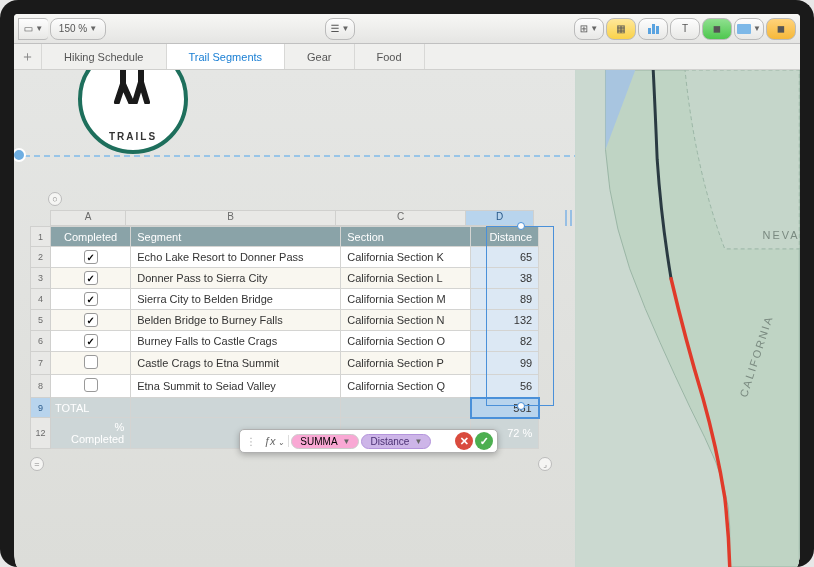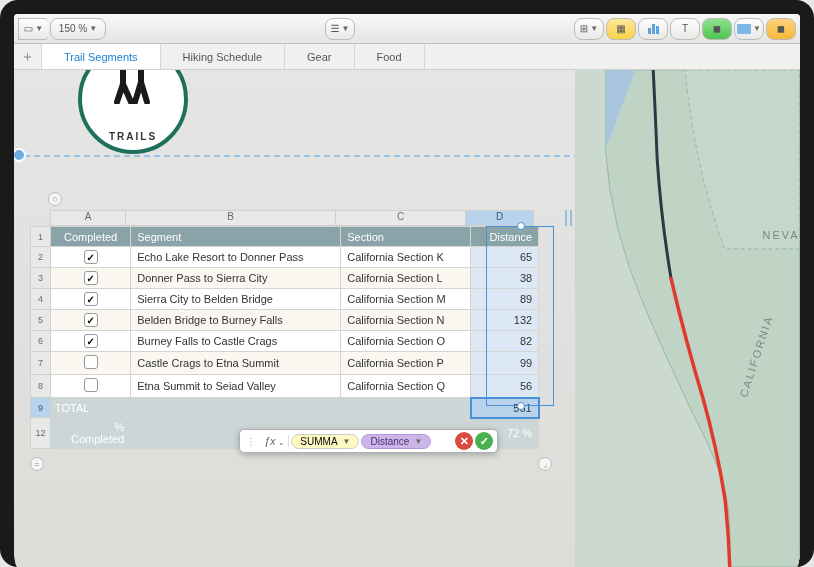--- a/index.html
+++ b/index.html
@@ -59,21 +59,21 @@
 .sel-outline { border:2px solid #4a90d9 !important; }
 
 .cbx { width:14px; height:14px; border:1px solid #999; border-radius:3px; display:inline-flex; align-items:center; justify-content:center; background:#fff; font-size:10px; }
 .cbx.on::after { content:"✓"; color:#000; font-weight:700; }
 
 .corner-circle { position:absolute; width:14px; height:14px; border-radius:50%; border:1px solid #bbb; background:#f5f5f3; display:flex; align-items:center; justify-content:center; font-size:9px; color:#888; }
 
 
 .fedit { position:absolute; top:359px; left:225px; height:24px; display:flex; align-items:center; background:#fff; border:1px solid #b0b0b0; border-radius:5px; box-shadow:0 2px 6px rgba(0,0,0,.25); padding:0 4px; gap:2px; }
 .fx { font-style:italic; font-size:11px; color:#666; padding:0 4px; border-right:1px solid #ddd; }
-.fpill { background:#fef9c3; border:1px solid #ccc; border-radius:10px; padding:1px 8px; font-size:10px; display:flex; align-items:center; gap:3px; }
+.fpill { background:#f9a8d4; border:1px solid #ccc; border-radius:10px; padding:1px 8px; font-size:10px; display:flex; align-items:center; gap:3px; }
 .fpill.arg { background:#cdb5e8; border-color:#b495dc; color:#4a2f72; }
 .fok,.fno { width:18px; height:18px; border-radius:50%; display:flex; align-items:center; justify-content:center; color:#fff; font-size:11px; font-weight:700; }
 .fno { background:#d94b3e; }
 .fok { background:#4caf50; }
 
 
 .map { position:absolute; top:0; right:0; width:225px; bottom:0; background:#c9d8d0; overflow:hidden; }
 .map svg { width:100%; height:100%; }
 
 .para-handle { position:absolute; right:4px; width:7px; height:16px; border-left:2px solid #97bfe4; border-right:2px solid #97bfe4; }
@@ -111,25 +111,25 @@
     <div class="tb-btn" style="background:linear-gradient(#8fe08f,#4ec74e)">◼</div>
     <div class="tb-btn">
         <span style="width:14px;height:10px;background:#7db8e8;border-radius:1px"></span>
         <span class="chev">▼</span>
       </div>
     <div class="tb-btn" style="background:linear-gradient(#ffd37a,#f5b83a)">◼</div>
   </div>
 
   <div class="sheet-tabs">
     <div class="add-tab">＋</div>
+    <div class="sheet-tab">
+        <span>Hiking Schedule</span>
+      </div>
     <div class="sheet-tab active">
         <span>Trail Segments</span>
-      </div>
-    <div class="sheet-tab">
-        <span>Hiking Schedule</span>
       </div>
     <div class="sheet-tab">
         <span>Gear</span>
       </div>
     <div class="sheet-tab">
         <span>Food</span>
       </div>
   </div>
 
   <div class="canvas">

